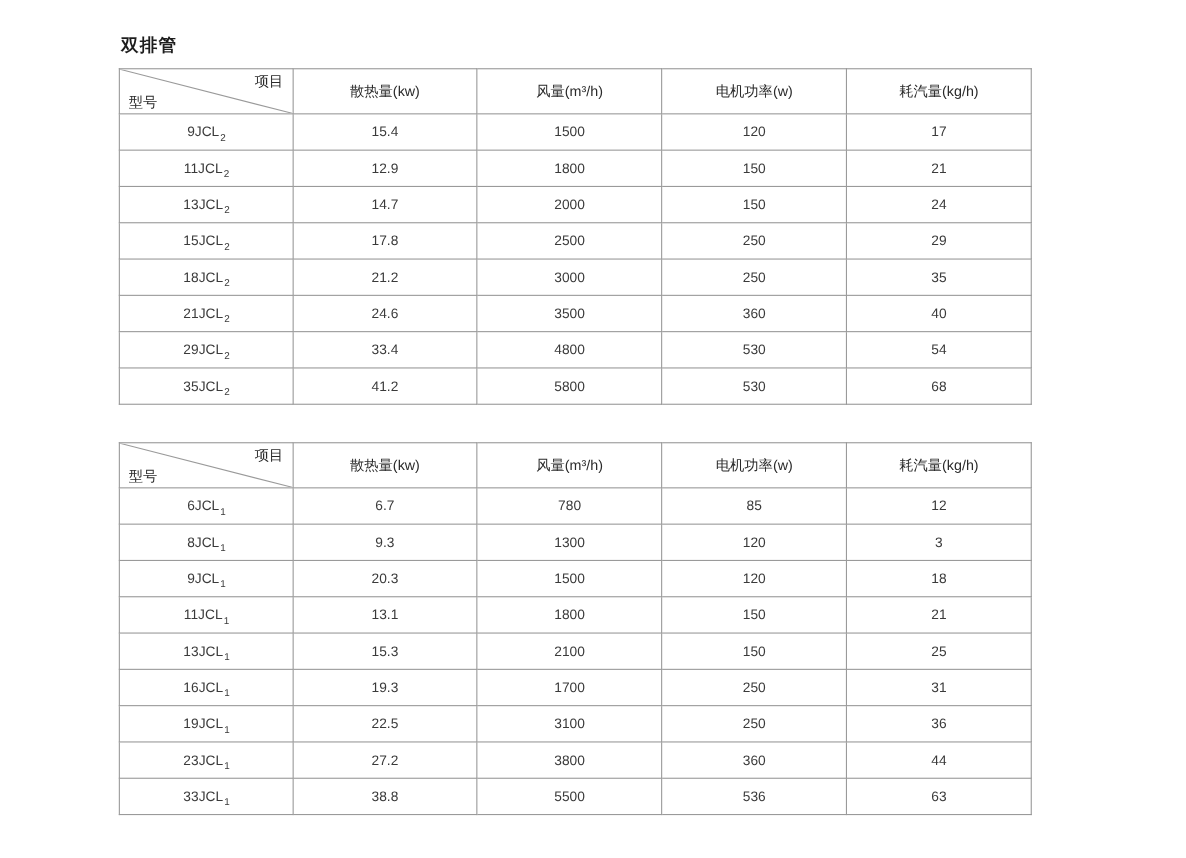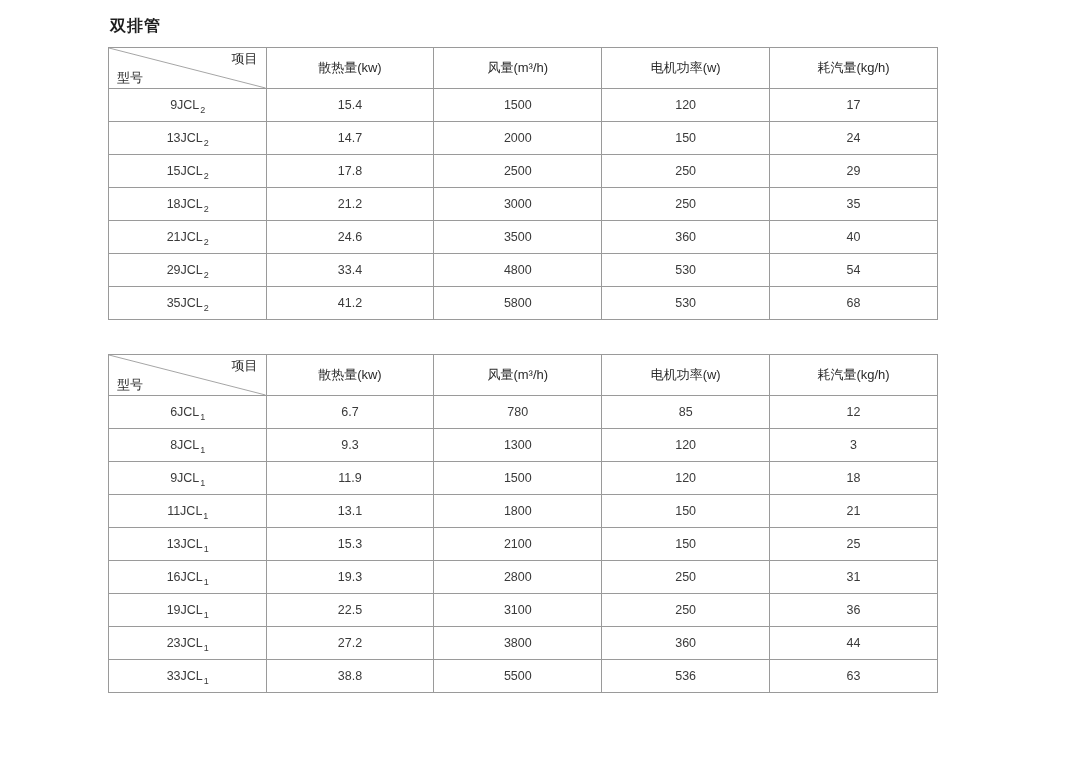--- a/index.html
+++ b/index.html
@@ -13,20 +13,21 @@
     font-family: "Liberation Sans", "DejaVu Sans", sans-serif;
     color: #2b2b2b;
     overflow: hidden;
   }
   .page {
     position: relative;
     width: 1078px;
     height: 756px;
     box-sizing: border-box;
     padding: 16px 0 0 0;
+    margin-top: 15px;
   }
   .section {
     margin: 0 0 0 0;
     padding-left: 108px;
     padding-right: 140px;
   }
   .section.second {
     margin-top: 34px;
   }
   .section-title {
@@ -130,20 +131,27 @@
       </thead>
       <tbody>
         <tr>
           <td class="model-cell"><span>9JCL</span><span class="sub">2</span></td>
           <td>15.4</td>
           <td>1500</td>
           <td>120</td>
           <td>17</td>
         </tr>
         <tr>
+          <td class="model-cell"><span>11JCL</span><span class="sub">2</span></td>
+          <td>12.9</td>
+          <td>1800</td>
+          <td>150</td>
+          <td>21</td>
+        </tr>
+        <tr>
           <td class="model-cell"><span>13JCL</span><span class="sub">2</span></td>
           <td>14.7</td>
           <td>2000</td>
           <td>150</td>
           <td>24</td>
         </tr>
         <tr>
           <td class="model-cell"><span>15JCL</span><span class="sub">2</span></td>
           <td>17.8</td>
           <td>2500</td>
@@ -216,21 +224,21 @@
         </tr>
         <tr>
           <td class="model-cell"><span>8JCL</span><span class="sub">1</span></td>
           <td>9.3</td>
           <td>1300</td>
           <td>120</td>
           <td>3</td>
         </tr>
         <tr>
           <td class="model-cell"><span>9JCL</span><span class="sub">1</span></td>
-          <td>11.9</td>
+          <td>20.3</td>
           <td>1500</td>
           <td>120</td>
           <td>18</td>
         </tr>
         <tr>
           <td class="model-cell"><span>11JCL</span><span class="sub">1</span></td>
           <td>13.1</td>
           <td>1800</td>
           <td>150</td>
           <td>21</td>
@@ -238,21 +246,21 @@
         <tr>
           <td class="model-cell"><span>13JCL</span><span class="sub">1</span></td>
           <td>15.3</td>
           <td>2100</td>
           <td>150</td>
           <td>25</td>
         </tr>
         <tr>
           <td class="model-cell"><span>16JCL</span><span class="sub">1</span></td>
           <td>19.3</td>
-          <td>2800</td>
+          <td>1700</td>
           <td>250</td>
           <td>31</td>
         </tr>
         <tr>
           <td class="model-cell"><span>19JCL</span><span class="sub">1</span></td>
           <td>22.5</td>
           <td>3100</td>
           <td>250</td>
           <td>36</td>
         </tr>

